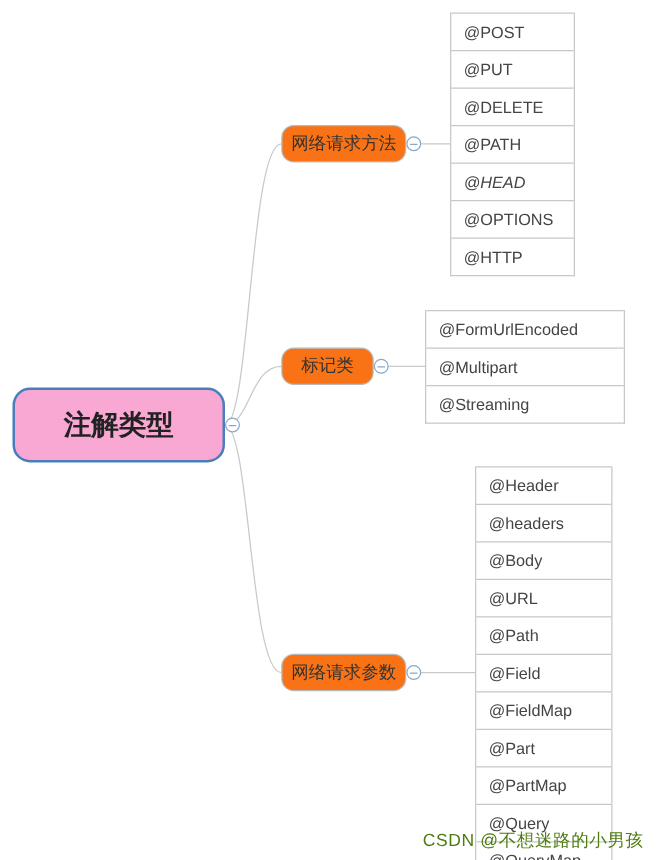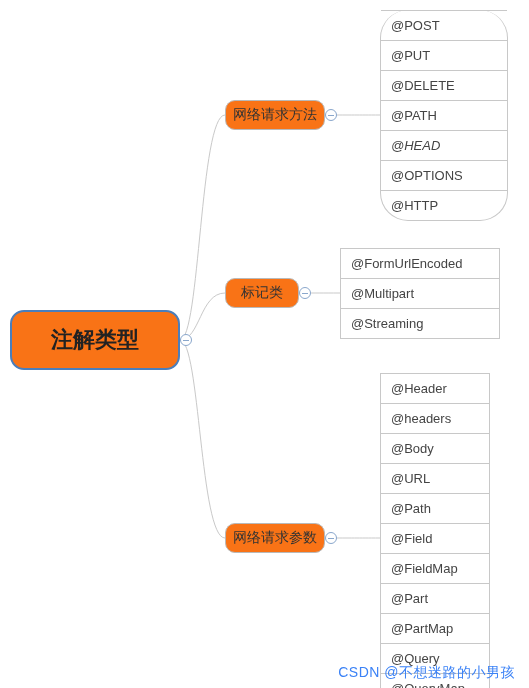--- a/index.html
+++ b/index.html
@@ -25,21 +25,21 @@
     width: 170px;
     height: 60px;
     border: 2px solid #4a7ebb;
     border-radius: 14px;
     display: flex;
     align-items: center;
     justify-content: center;
     font-size: 22px;
     font-weight: 700;
     color: #222;
-    background: #f97316;
+    background: #f9a8d4;
   }
   
   .branch {
     position: absolute;
     border: 1px solid #b9b9b9;
     border-radius: 10px;
     background: #f97316;
     display: flex;
     align-items: center;
     justify-content: center;
@@ -95,21 +95,21 @@
     fill: none;
     stroke: #c9c9c9;
     stroke-width: 1;
   }
   
   .watermark {
     position: absolute;
     bottom: 6px;
     right: 14px;
     font-size: 14px;
-    color: #3b82f6;
+    color: #4d7c0f;
     white-space: nowrap;
     letter-spacing: 0.5px;
   }
 </style>
 </head>
 <body>
 
 <div class="canvas">
 
   <svg class="connectors">
@@ -129,21 +129,21 @@
 
   <div class="root" style="top:310px;">
     <span>注解类型</span>
   </div>
   <div class="toggle" style="left:180px; top:334px;"></div>
 
   <div class="branch" style="left:225px; top:100px; width:100px; height:30px;">
     <span>网络请求方法</span>
   </div>
   <div class="toggle" style="left:325px; top:109px;"></div>
-  <div class="leaf-group" style="left:380px; top:10px; width:128px;border-radius:28px;">
+  <div class="leaf-group" style="left:360px; top:10px; width:100px;">
     <div class="leaf" style="height:30px;">
         <span>@POST</span>
       </div>
     <div class="leaf" style="height:30px;">
         <span>@PUT</span>
       </div>
     <div class="leaf" style="height:30px;">
         <span>@DELETE</span>
       </div>
     <div class="leaf" style="height:30px;">

